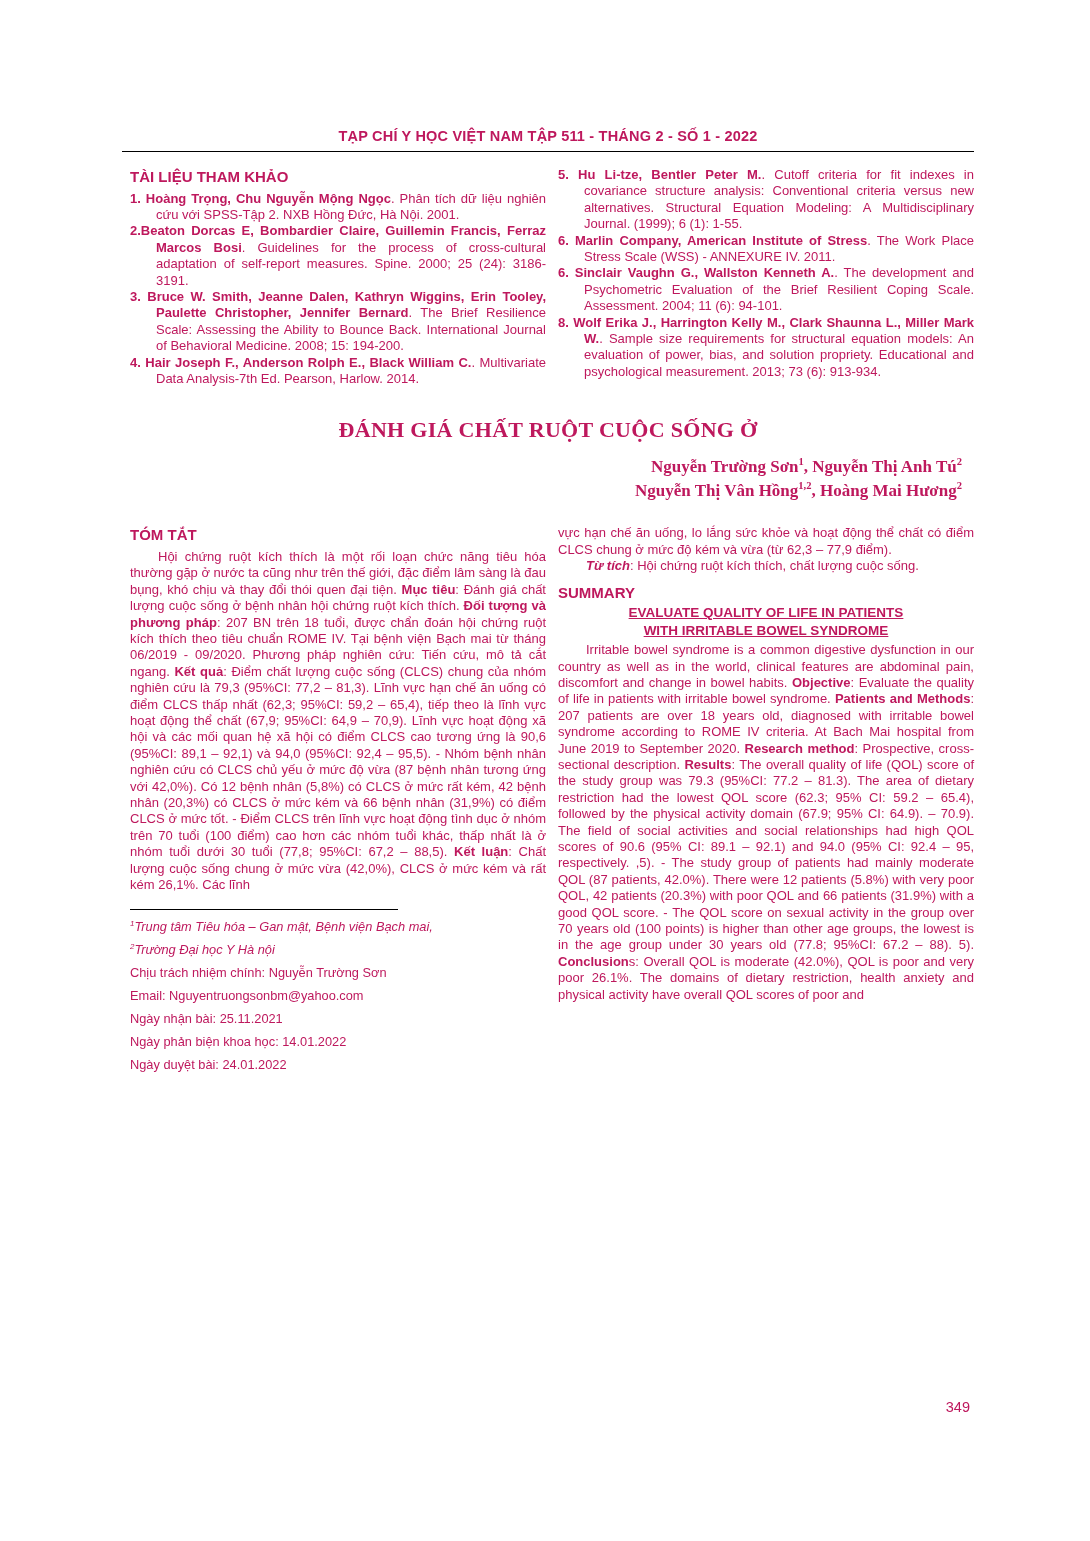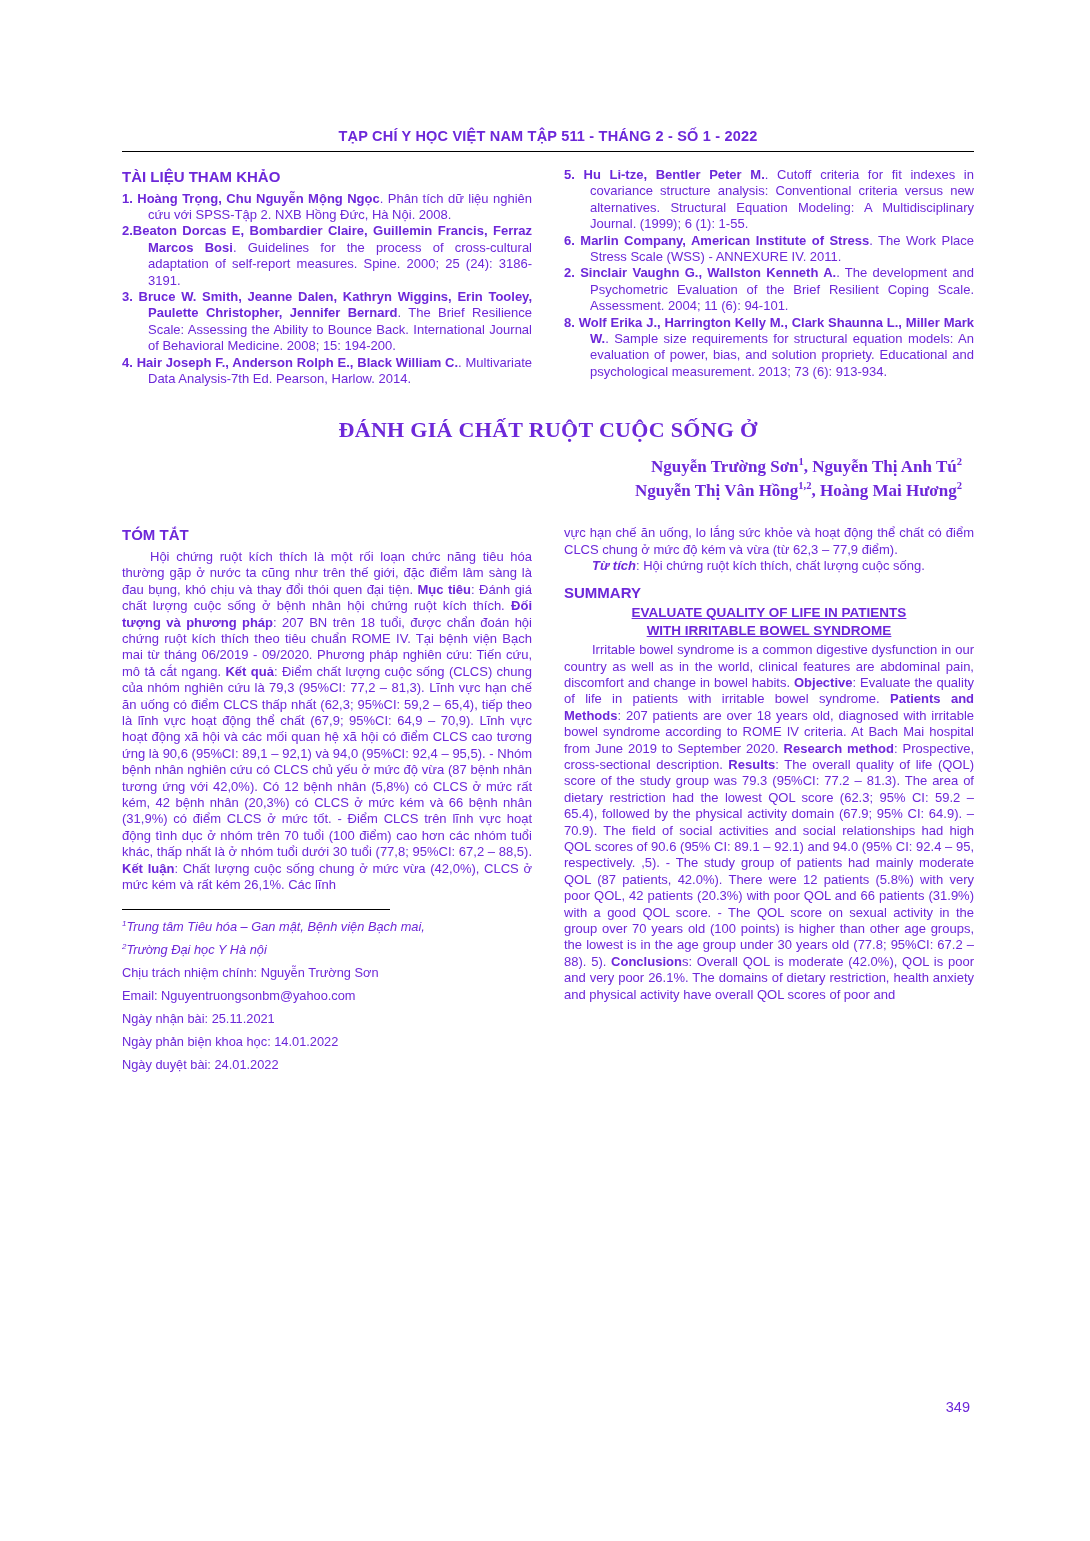--- a/index.html
+++ b/index.html
@@ -2,34 +2,34 @@
 <html lang="vi"><head>
 <meta charset="utf-8">
 <style>
   * { margin:0; padding:0; box-sizing:border-box; }
   html,body { background:#ffffff; }
   .page {
     position:relative;
     width:1090px; height:1541px;
     margin:0 auto;
     background:#ffffff;
-    color:#6d28d9;
+    color:#be185d;
     font-family:"Liberation Sans", sans-serif;
     padding:128px 116px 0 122px;
     overflow:hidden;
   }
   .journal-header {
     text-align:center;
     font-size:14.5px;
     font-weight:bold;
     letter-spacing:0.2px;
     padding-bottom:7px;
     border-bottom:1.6px solid #000;
   }
-  .cols { display:flex; gap:32px; }
+  .cols { display:flex; gap:12px;margin-left:8px; }
   .col { flex:1; min-width:0; text-align:justify; font-size:13px; line-height:16.4px; }
   .refs-section { margin-top:15px; }
   .section-heading {
     font-size:15px; font-weight:bold; text-align:left;
     line-height:1.3; margin-bottom:4px;
   }
   .ref-item { padding-left:26px; text-indent:-26px; }
   .b { font-weight:bold; }
   .i { font-style:italic; }
   sup { font-size:0.62em; line-height:0; vertical-align:super; }
@@ -85,31 +85,31 @@
 <div class="page">
 
   <div class="journal-header">
     <span>TẠP CHÍ Y HỌC VIỆT NAM TẬP 511 - THÁNG 2 - SỐ 1 - 2022</span>
   </div>
 
   <div class="cols refs-section">
     <div class="col">
       <div class="section-heading">TÀI LIỆU THAM KHẢO</div>
       <div>
-          <div class="ref-item"><span class="b">1. Hoàng Trọng, Chu Nguyễn Mộng Ngọc</span><span>. Phân tích dữ liệu nghiên cứu với SPSS-Tập 2. NXB Hồng Đức, Hà Nội. 2008.</span></div>
+          <div class="ref-item"><span class="b">1. Hoàng Trọng, Chu Nguyễn Mộng Ngọc</span><span>. Phân tích dữ liệu nghiên cứu với SPSS-Tập 2. NXB Hồng Đức, Hà Nội. 2001.</span></div>
           <div class="ref-item"><span class="b">2.Beaton Dorcas E, Bombardier Claire, Guillemin Francis, Ferraz Marcos Bosi</span><span>. Guidelines for the process of cross-cultural adaptation of self-report measures. Spine. 2000; 25 (24): 3186-3191.</span></div>
           <div class="ref-item"><span class="b">3. Bruce W. Smith, Jeanne Dalen, Kathryn Wiggins, Erin Tooley, Paulette Christopher, Jennifer Bernard</span><span>. The Brief Resilience Scale: Assessing the Ability to Bounce Back. International Journal of Behavioral Medicine. 2008; 15: 194-200.</span></div>
           <div class="ref-item"><span class="b">4. Hair Joseph F., Anderson Rolph E., Black William C.</span><span>. Multivariate Data Analysis-7th Ed. Pearson, Harlow. 2014.</span></div>
         </div>
     </div>
     <div class="col">
       <div>
           <div class="ref-item"><span class="b">5. Hu Li-tze, Bentler Peter M.</span><span>. Cutoff criteria for fit indexes in covariance structure analysis: Conventional criteria versus new alternatives. Structural Equation Modeling: A Multidisciplinary Journal. (1999); 6 (1): 1-55.</span></div>
           <div class="ref-item"><span class="b">6. Marlin Company, American Institute of Stress</span><span>. The Work Place Stress Scale (WSS) - ANNEXURE IV. 2011.</span></div>
-          <div class="ref-item"><span class="b">2. Sinclair Vaughn G., Wallston Kenneth A.</span><span>. The development and Psychometric Evaluation of the Brief Resilient Coping Scale. Assessment. 2004; 11 (6): 94-101.</span></div>
+          <div class="ref-item"><span class="b">6. Sinclair Vaughn G., Wallston Kenneth A.</span><span>. The development and Psychometric Evaluation of the Brief Resilient Coping Scale. Assessment. 2004; 11 (6): 94-101.</span></div>
           <div class="ref-item"><span class="b">8. Wolf Erika J., Harrington Kelly M., Clark Shaunna L., Miller Mark W.</span><span>. Sample size requirements for structural equation models: An evaluation of power, bias, and solution propriety. Educational and psychological measurement. 2013; 73 (6): 913-934.</span></div>
         </div>
     </div>
   </div>
 
   <h1 class="article-title">
     <div>ĐÁNH GIÁ CHẤT RUỘT CUỘC SỐNG Ở</div>
   </h1>
 
   <div class="authors">

